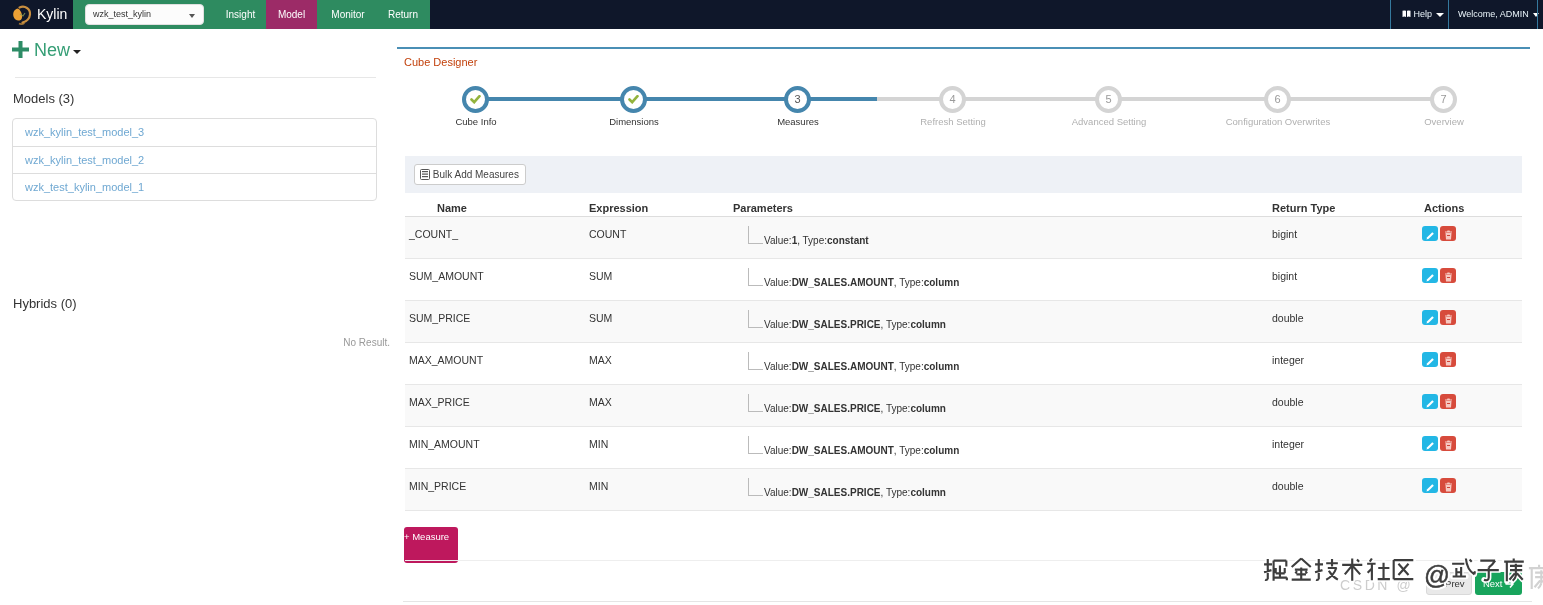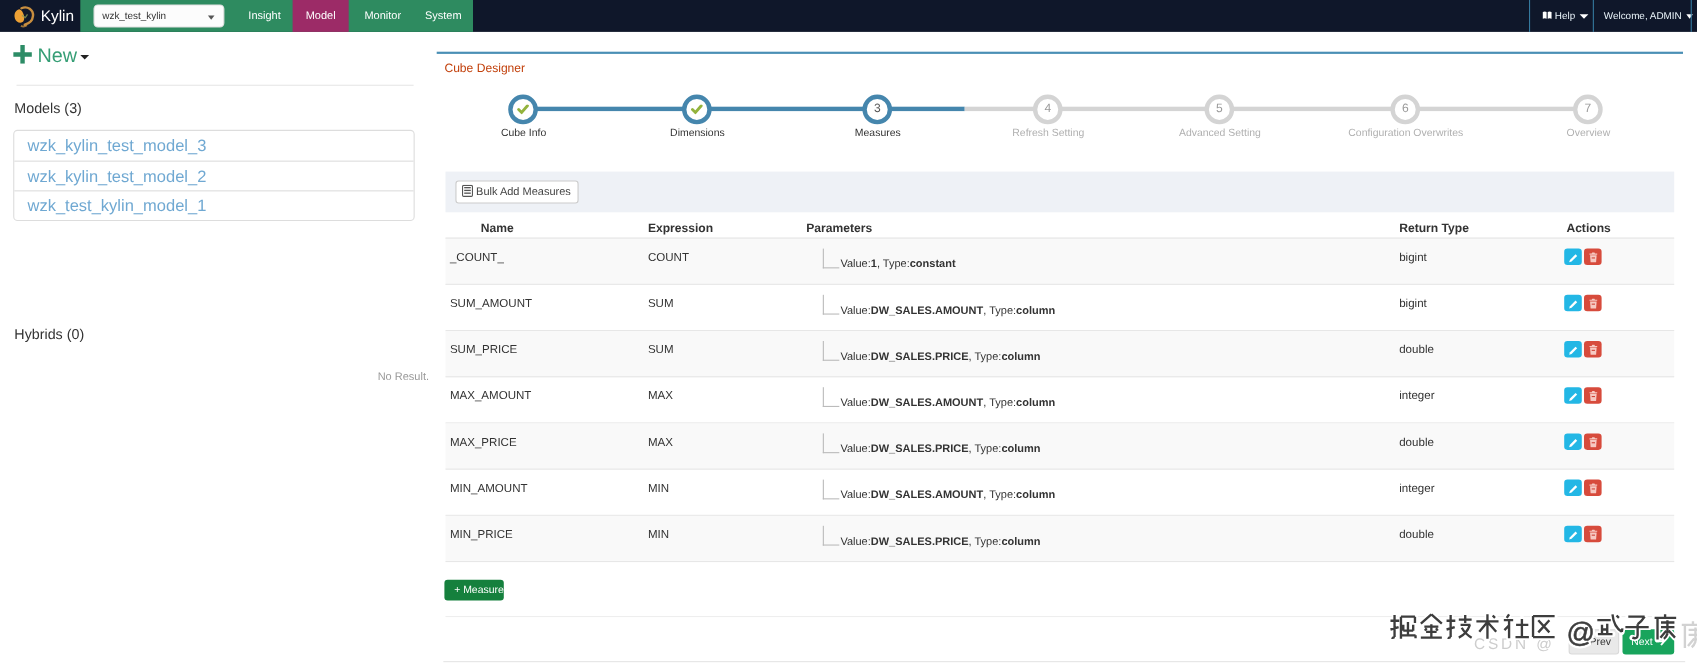--- a/index.html
+++ b/index.html
@@ -17,21 +17,21 @@
 #nav-model { background:#9c2b67; }
 .navsep { position:absolute; top:0; width:1px; height:29px; background:#35799e; }
 .navright { position:absolute; top:0; height:29px; line-height:29px; color:#eaf4fa; font-size:9.5px; white-space:nowrap; }
 .caret-w { display:inline-block; width:0; height:0; border-left:4px solid transparent; border-right:4px solid transparent; border-top:4px solid #fff; vertical-align:middle; margin-left:4px; }
 
 
 #newbtn { position:absolute; left:12px; top:40px; color:#359e75; font-size:18px; }
 #sb-divider { position:absolute; left:15px; top:77px; width:361px; height:1px; background:#e7e7e7; }
 .sb-h { position:absolute; left:13px; color:#333; font-size:13px; }
 #modellist { position:absolute; left:12px; top:118px; width:365px; border:1px solid #ddd; border-radius:4px; background:#fff; }
-#modellist a { display:block; height:27px; line-height:27px; padding-left:12px; color:#6fa8d2; font-size:15px; text-decoration:none; border-top:1px solid #ddd; }
+#modellist a { display:block; height:27px; line-height:27px; padding-left:12px; color:#6fa8d2; font-size:11px; text-decoration:none; border-top:1px solid #ddd; }
 #modellist a:first-child { border-top:none; }
 #noresult { position:absolute; left:0px; top:337px; width:390px; text-align:right; color:#999; font-size:10px; }
 
 
 #mainline { position:absolute; left:397px; top:47px; width:1133px; height:2px; background:#4a8fb5; }
 #cubetitle { position:absolute; left:404px; top:56px; font-size:11px; color:#c2410c; }
 
 
 .wline { position:absolute; top:97px; height:4px; }
 .wcircle { position:absolute; top:86px; width:27px; height:27px; border-radius:50%; background:#fff; border:4px solid #4586ad; text-align:center; font-size:11px; color:#555; line-height:19px; }
@@ -46,21 +46,21 @@
 #theadline { position:absolute; left:405px; top:216px; width:1117px; height:1px; background:#ddd; }
 .trow { position:absolute; left:405px; width:1117px; height:42px; border-bottom:1px solid #e7e7e7; }
 .trow.odd { background:#f9f9f9; }
 .tc { position:absolute; top:11px; font-size:10.5px; color:#333; }
 .ptree { position:absolute; left:343px; top:9px; width:15px; height:18px; border-left:1px solid #bbb; border-bottom:1px solid #bbb; }
 .ptxt { position:absolute; left:359px; top:18px; font-size:10px; color:#333; }
 .actbtns { position:absolute; left:1017px; top:9px; }
 .btn-edit { display:inline-block; width:16px; height:15px; background:#23b7e5; border-radius:3px; vertical-align:top; text-align:center; }
 .btn-del { display:inline-block; width:16px; height:15px; background:#d74b3c; border-radius:3px; vertical-align:top; margin-left:2px; text-align:center; }
 
-#measurebtn { position:absolute; left:404px; top:527px; width:54px; height:19px; background:#15803d; border-radius:3px; color:#fff; font-size:9.5px; text-align:right; line-height:19px; }
+#measurebtn { position:absolute; left:404px; top:527px; width:54px; height:36px; background:#be185d; border-radius:3px; color:#fff; font-size:9.5px; text-align:left; line-height:19px; }
 #hr2 { position:absolute; left:405px; top:560px; width:1117px; height:1px; background:#eee; }
 #hr3 { position:absolute; left:403px; top:601px; width:1129px; height:1px; background:#e5e5e5; }
 
 #prevbtn { position:absolute; left:1426px; top:572px; width:46px; height:23px; background:#e9e9e9; border:1px solid #d9d9d9; border-radius:3px; color:#333; font-size:9.5px; text-align:center; line-height:21px; }
 #nextbtn { position:absolute; left:1475px; top:572px; width:47px; height:23px; background:#18a45c; border-radius:3px; color:#fff; font-size:9.5px; text-align:center; line-height:23px; }
 </style>
 </head>
 <body>
 <div id="page">
 
@@ -70,21 +70,21 @@
       <path d="M10.5,6.5 C7,7.5 5.5,11 6.5,14.5 C7.5,18 11,19.5 13.5,18 C15.5,16.8 15.5,13 14,10 C13,8 12,6.8 10.5,6.5 Z" fill="#eda135"></path>
       <path d="M12.5,5.5 C18,3 23.5,7 23,12.5 C22.6,16.5 19.5,19.5 15.5,20.5" stroke="#e9a343" stroke-width="2.2" fill="none" stroke-linecap="round" opacity="0.85"></path>
       <path d="M12,21.5 C14,22.5 16,22 17.5,21" stroke="#d99a3e" stroke-width="1.8" fill="none" opacity="0.7"></path>
       <path d="M13,12 l3,2 l2,-3" stroke="#8a9a55" stroke-width="1.2" fill="none" opacity="0.8"></path>
     </svg>
     <div id="brand">Kylin</div>
     <div id="projsel">wzk_test_kylin<span class="car"></span></div>
     <div class="navitem" style="left:213px; width:55px;">Insight</div>
     <div class="navitem" id="nav-model" style="left:266px; width:51px;">Model</div>
     <div class="navitem" style="left:320px; width:56px;">Monitor</div>
-    <div class="navitem" style="left:375px; width:56px;">System</div>
+    <div class="navitem" style="left:375px; width:56px;">Return</div>
     <div class="navsep" style="left:1390px;"></div>
     <div class="navright" style="left:1402px; font-size:9px;">
       <svg width="9" height="8" viewBox="0 0 9 8" style="vertical-align:-1px">
           <path d="M0.5 0.8 Q2.5 0 4 0.8 L4 7 Q2.5 6.2 0.5 7 Z M5 0.8 Q6.5 0 8.5 0.8 L8.5 7 Q6.5 6.2 5 7 Z" fill="#fff"></path>
         </svg>
       Help<span class="caret-w"></span>
     </div>
     <div class="navsep" style="left:1448px;"></div>
     <div class="navright" style="left:1458px; font-size:9px;">Welcome, ADMIN<span class="caret-w" style="border-left-width:3px;border-right-width:3px;"></span></div>
     <div class="navsep" style="left:1537px;"></div>

